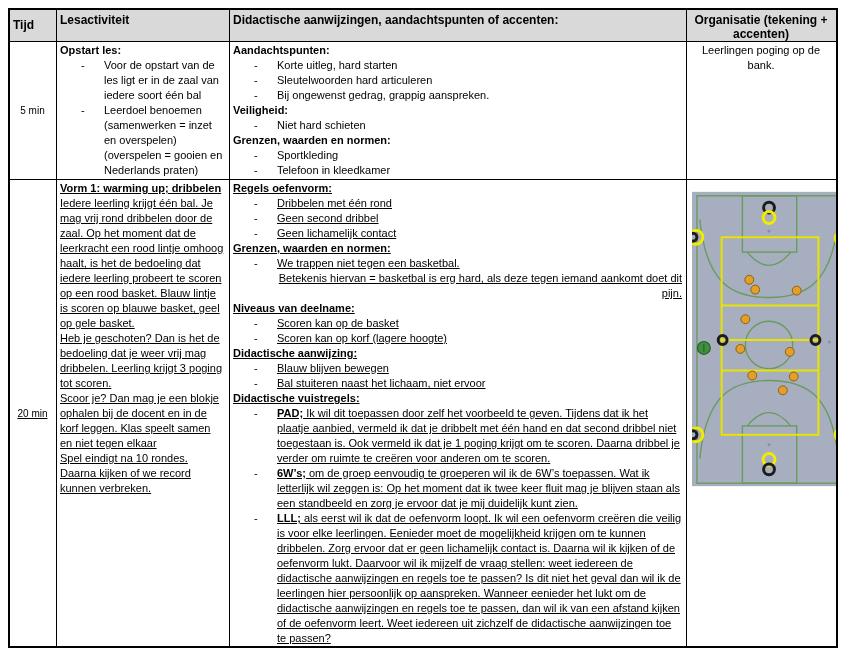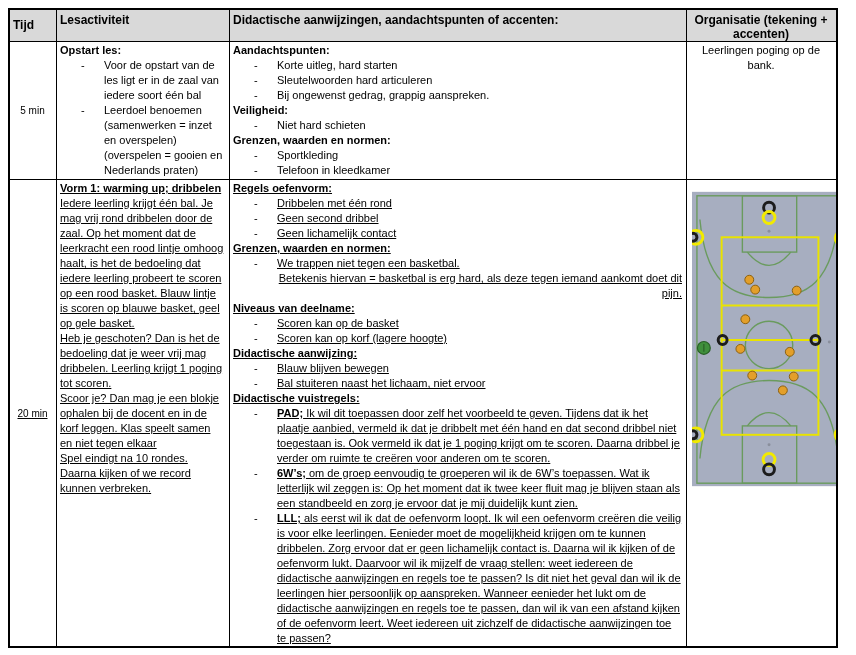--- a/index.html
+++ b/index.html
@@ -62,21 +62,21 @@
       <div class="bullet">Telefoon in kleedkamer</div>
     </div>
   <div class="cell last-col">
     <div class="text">Leerlingen poging op de bank.</div>
   </div>
 
   <div class="cell timecell last-row">20 min</div>
   <div class="cell last-row">
       <div class="heading">Vorm 1: warming up; dribbelen</div>
       <div class="text">Iedere leerling krijgt één bal. Je mag vrij rond dribbelen door de zaal. Op het moment dat de leerkracht een rood lintje omhoog haalt, is het de bedoeling dat iedere leerling probeert te scoren op een rood basket. Blauw lintje is scoren op blauwe basket, geel op gele basket.</div>
-      <div class="text">Heb je geschoten? Dan is het de bedoeling dat je weer vrij mag dribbelen. Leerling krijgt 1 poging tot scoren.</div>
+      <div class="text">Heb je geschoten? Dan is het de bedoeling dat je weer vrij mag dribbelen. Leerling krijgt 3 poging tot scoren.</div>
       <div class="text">Scoor je? Dan mag je een blokje ophalen bij de docent en in de korf leggen. Klas speelt samen en niet tegen elkaar</div>
       <div class="text">Spel eindigt na 10 rondes. Daarna kijken of we record kunnen verbreken.</div>
     </div>
   <div class="cell last-row">
       <div class="heading">Regels oefenvorm:</div>
       <div class="bullet">Dribbelen met één rond</div>
       <div class="bullet">Geen second dribbel</div>
       <div class="bullet">Geen lichamelijk contact</div>
       <div class="heading">Grenzen, waarden en normen:</div>
       <div class="bullet">We trappen niet tegen een basketbal.</div>

